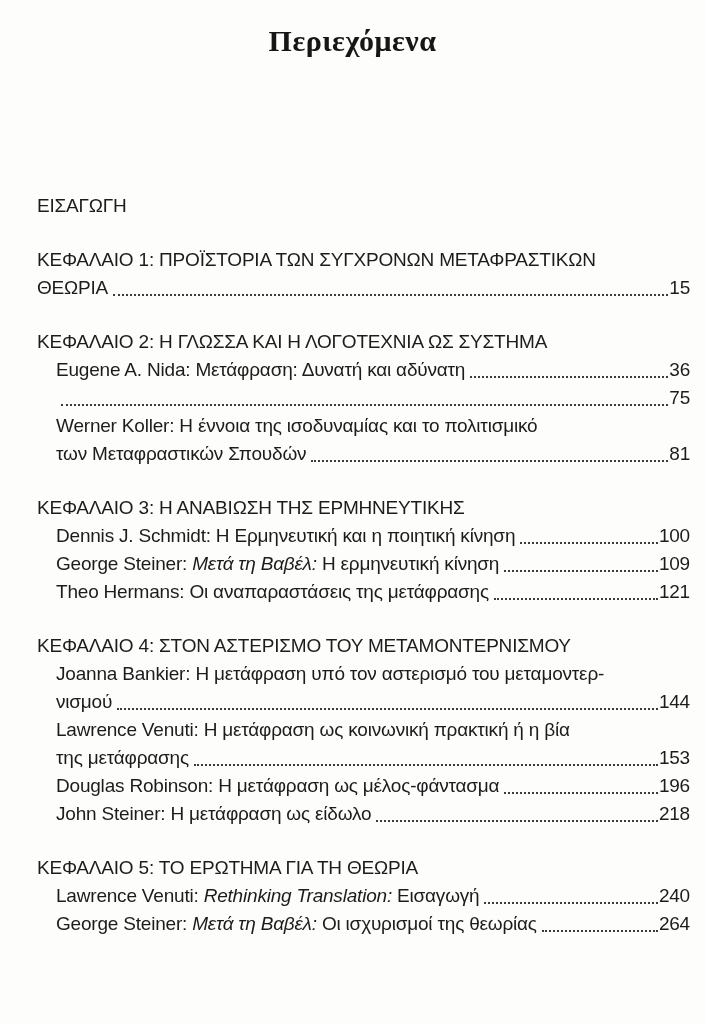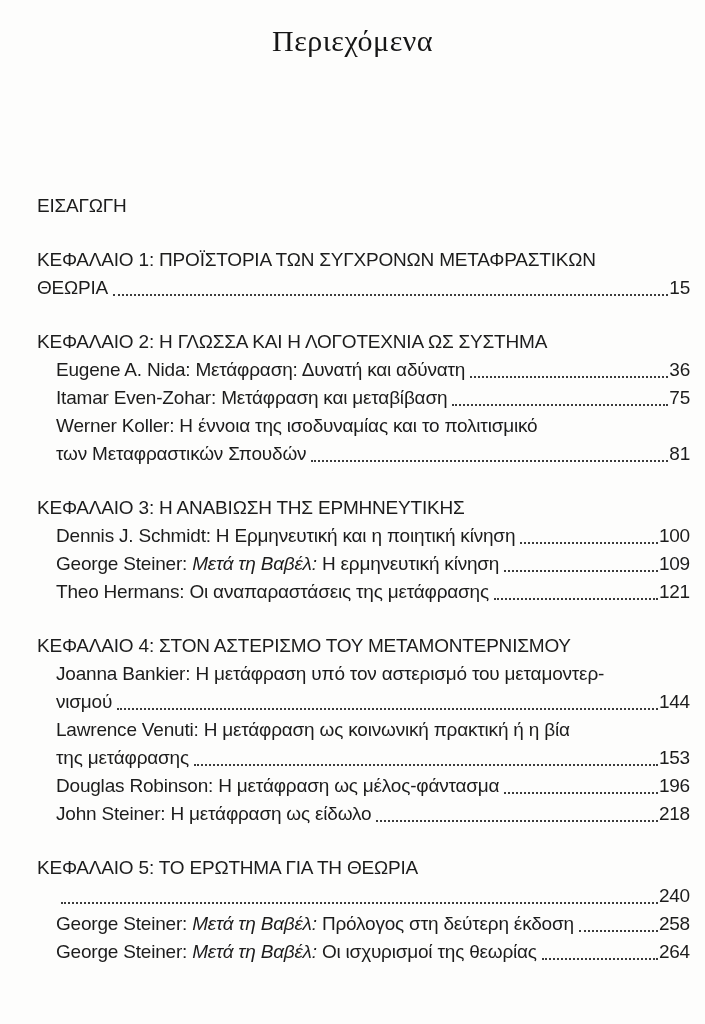--- a/index.html
+++ b/index.html
@@ -11,21 +11,21 @@
     overflow: hidden;
     position: relative;
   }
   .page {
     box-sizing: border-box;
     width: 705px; height: 1024px;
     padding: 24px 15px 0 37px;
   }
   .title {
     font-family: "Liberation Serif", "DejaVu Serif", serif;
-    font-weight: normal;
+    font-weight: bold;
     font-size: 30px;
     letter-spacing: 0.5px;
     text-align: center;
     color: #161616;
     margin: 0 22px 0 0;
     height: 34px;
     line-height: 34px;
   }
   .toc { margin-top: 134px; }
   .section { margin-top: 26px; }
@@ -78,21 +78,20 @@
     <div class="section">
       <div class="row">
         <span class="txt">ΚΕΦΑΛΑΙΟ 2: Η ΓΛΩΣΣΑ ΚΑΙ Η ΛΟΓΟΤΕΧΝΙΑ ΩΣ ΣΥΣΤΗΜΑ</span>
       </div>
       <div class="row indent">
         <span class="txt">Eugene A. Nida: Μετάφραση: Δυνατή και αδύνατη</span>
         <span class="leader"></span>
         <span class="pg">36</span>
       </div>
       <div class="row indent">
-        <span class="txt">Itamar Even-Zohar: Μετάφραση και μεταβίβαση</span>
         <span class="leader"></span>
         <span class="pg">75</span>
       </div>
       <div class="row indent">
         <span class="txt">Werner Koller: Η έννοια της ισοδυναμίας και το πολιτισμικό</span>
       </div>
       <div class="row indent">
         <span class="txt">των Μεταφραστικών Σπουδών</span>
         <span class="leader"></span>
         <span class="pg">81</span>
@@ -150,27 +149,23 @@
         <span class="leader"></span>
         <span class="pg">218</span>
       </div>
     </div>
 
     <div class="section">
       <div class="row">
         <span class="txt">ΚΕΦΑΛΑΙΟ 5: ΤΟ ΕΡΩΤΗΜΑ ΓΙΑ ΤΗ ΘΕΩΡΙΑ</span>
       </div>
       <div class="row indent">
+        <span class="txt"><span>Lawrence Venuti: </span><em>Rethinking Translation:</em><span> Εισαγωγή</span></span>
         <span class="leader"></span>
         <span class="pg">240</span>
-      </div>
-      <div class="row indent">
-        <span class="txt"><span>George Steiner: </span><em>Μετά τη Βαβέλ:</em><span> Πρόλογος στη δεύτερη έκδοση</span></span>
-        <span class="leader"></span>
-        <span class="pg">258</span>
       </div>
       <div class="row indent">
         <span class="txt"><span>George Steiner: </span><em>Μετά τη Βαβέλ:</em><span> Οι ισχυρισμοί της θεωρίας</span></span>
         <span class="leader"></span>
         <span class="pg">264</span>
       </div>
     </div>
 
   </div>
 </div>

